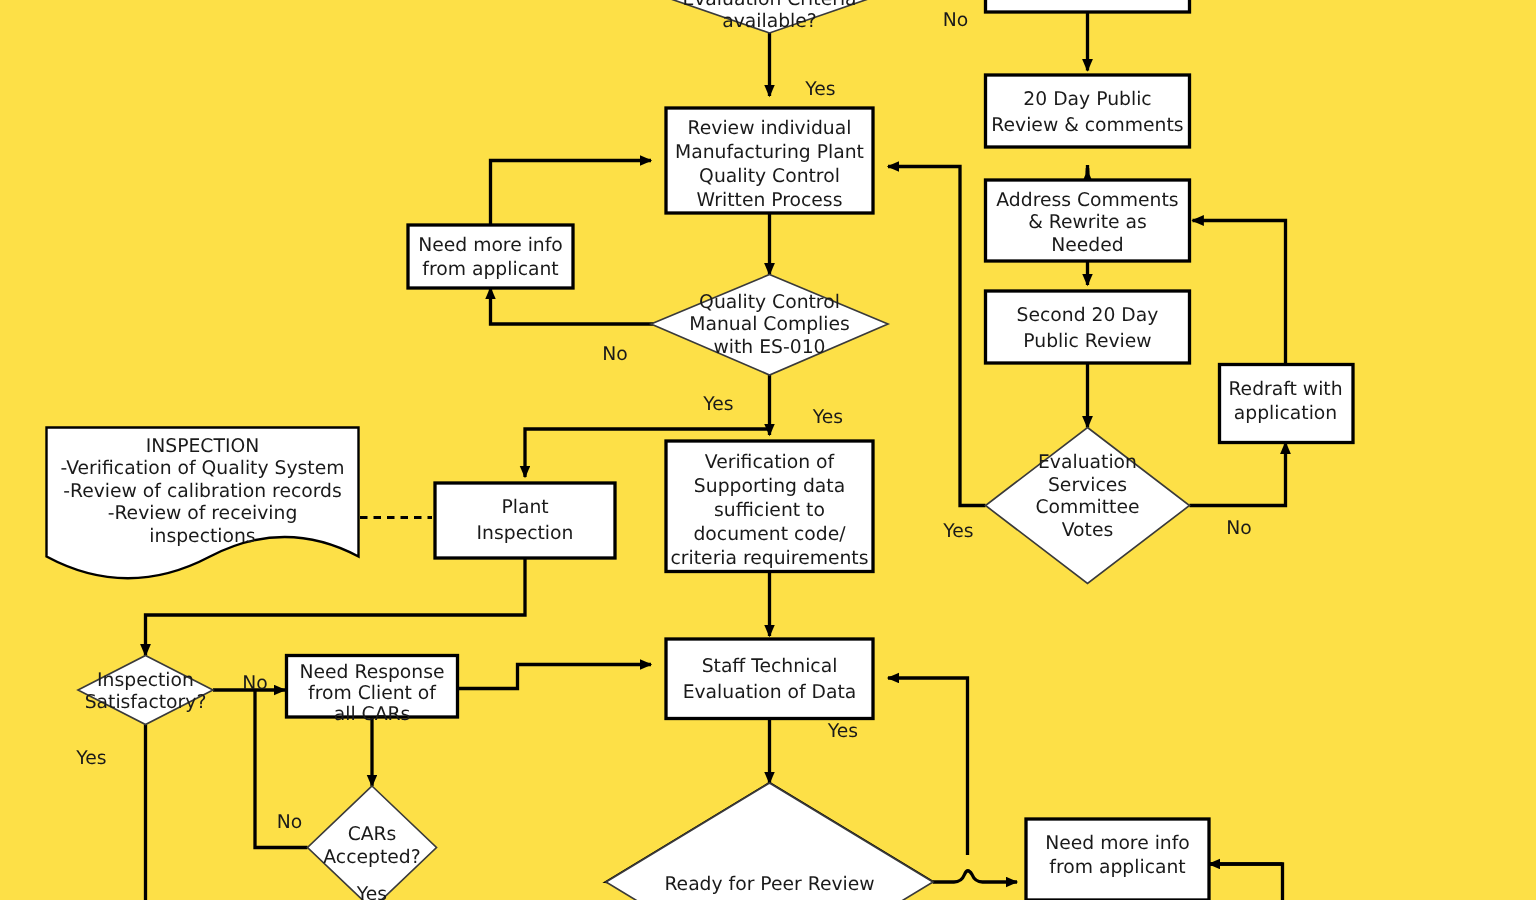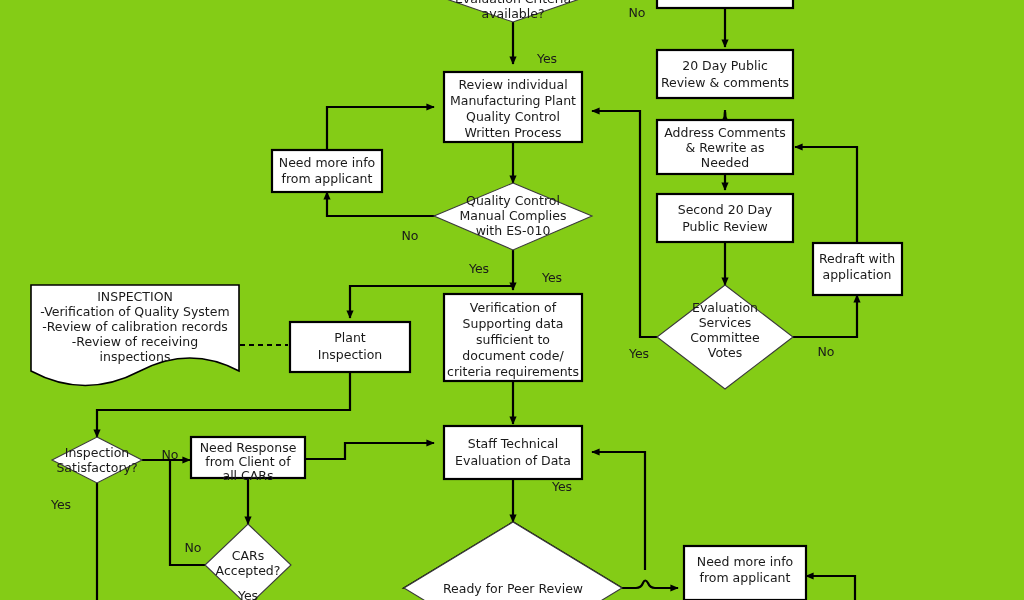--- a/index.html
+++ b/index.html
@@ -1,18 +1,18 @@
 <!DOCTYPE html>
 <html><head>
 <meta charset="utf-8">
 <style>
   html,body{margin:0;padding:0;background:#ffffff;}
   body{width:1024px;height:600px;overflow:hidden;
        font-family:"DejaVu Sans","Liberation Sans",sans-serif;}
-  #canvas{position:relative;width:1024px;height:600px;background:#84cc16;}
+  #canvas{position:relative;width:1024px;height:600px;background:#fde047;}
   svg{position:absolute;left:0;top:0;}
   .nodeText{font-family:"DejaVu Sans","Liberation Sans",sans-serif;
             font-size:12.5px;fill:#1a1a1a;text-anchor:middle;}
   .edgeLabel{font-family:"DejaVu Sans","Liberation Sans",sans-serif;
              font-size:12.5px;fill:#1a1a1a;text-anchor:middle;}
   .boxShape{fill:#ffffff;stroke:#000000;stroke-width:2.2;}
   .diamondShape{fill:#ffffff;stroke:#3a3a3a;stroke-width:1.1;}
   .docShape{fill:#ffffff;stroke:#000000;stroke-width:1.6;}
   .conn{stroke:#000000;stroke-width:2.2;fill:none;}
   .connThin{stroke:#000000;stroke-width:1.6;fill:none;}

